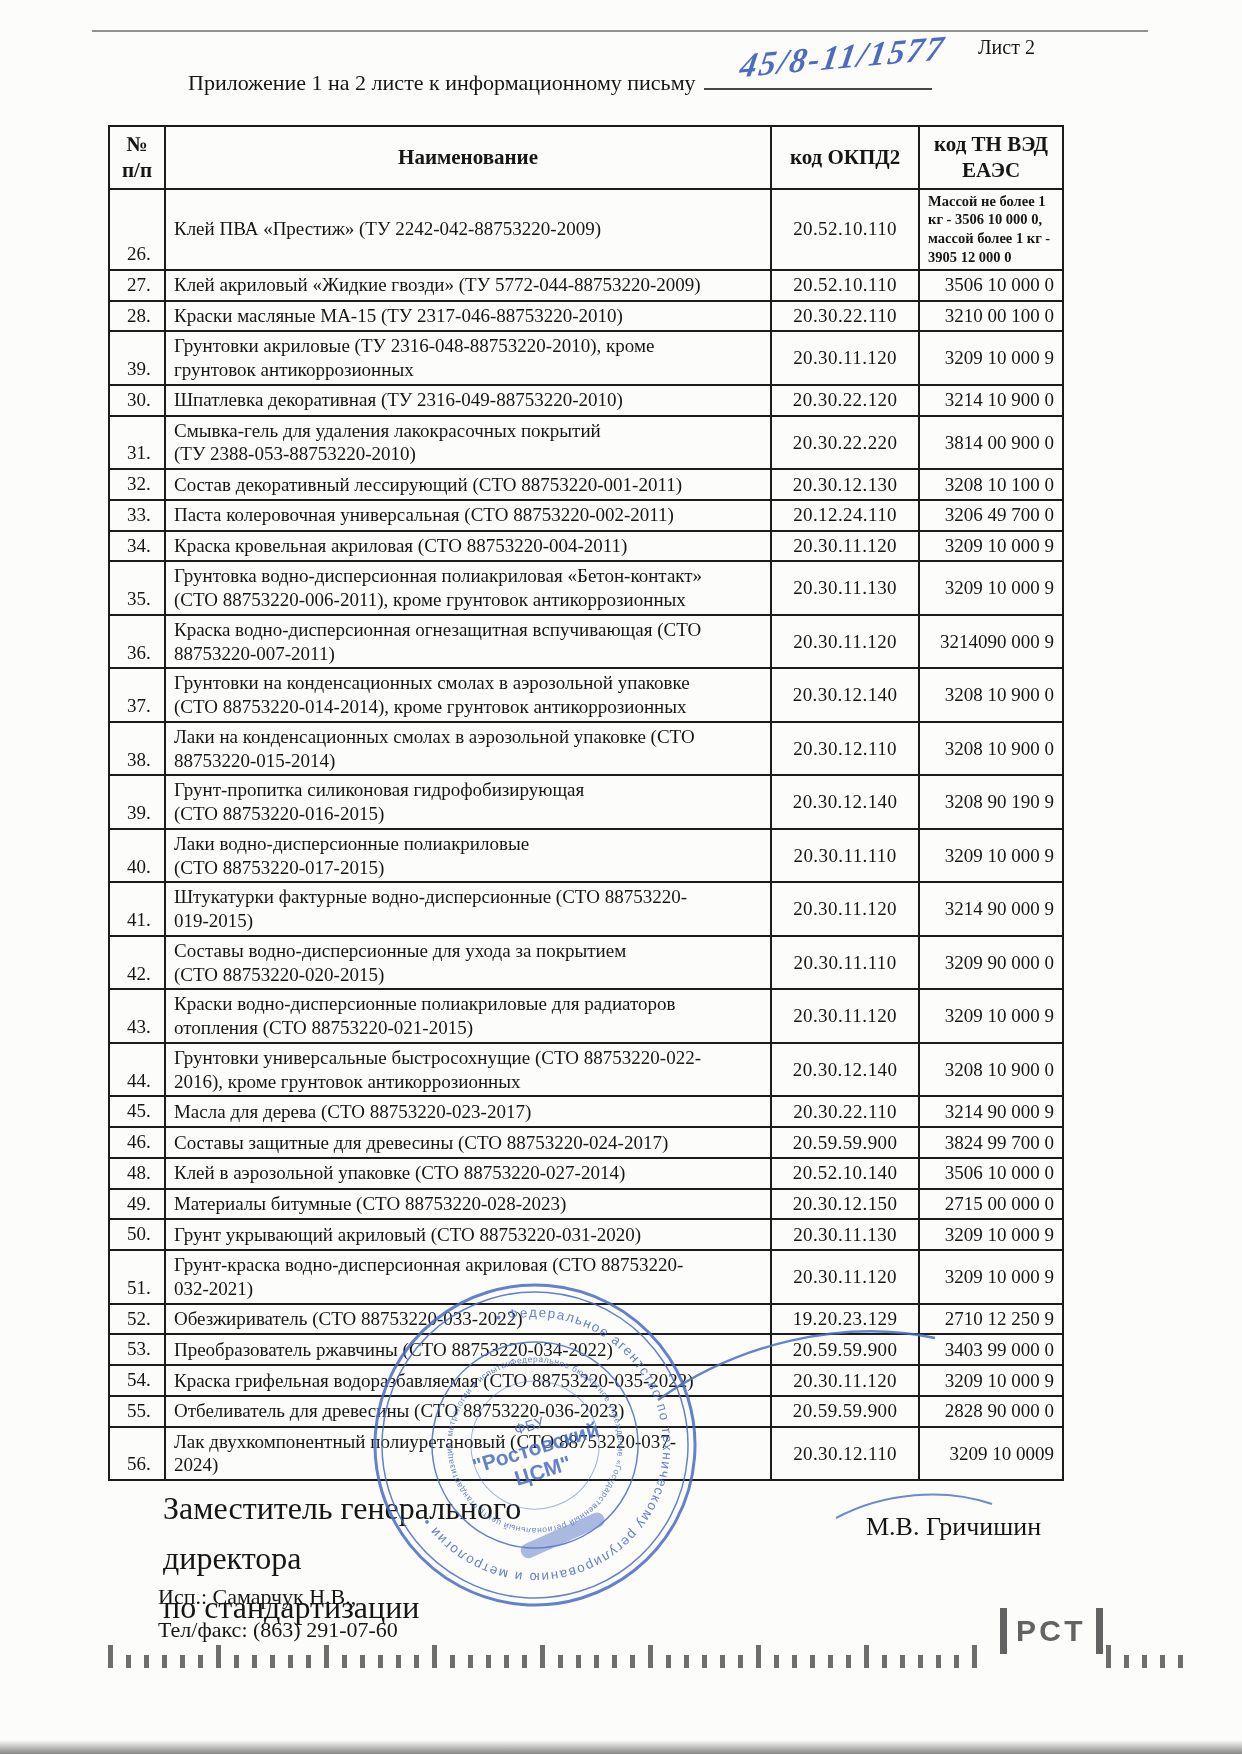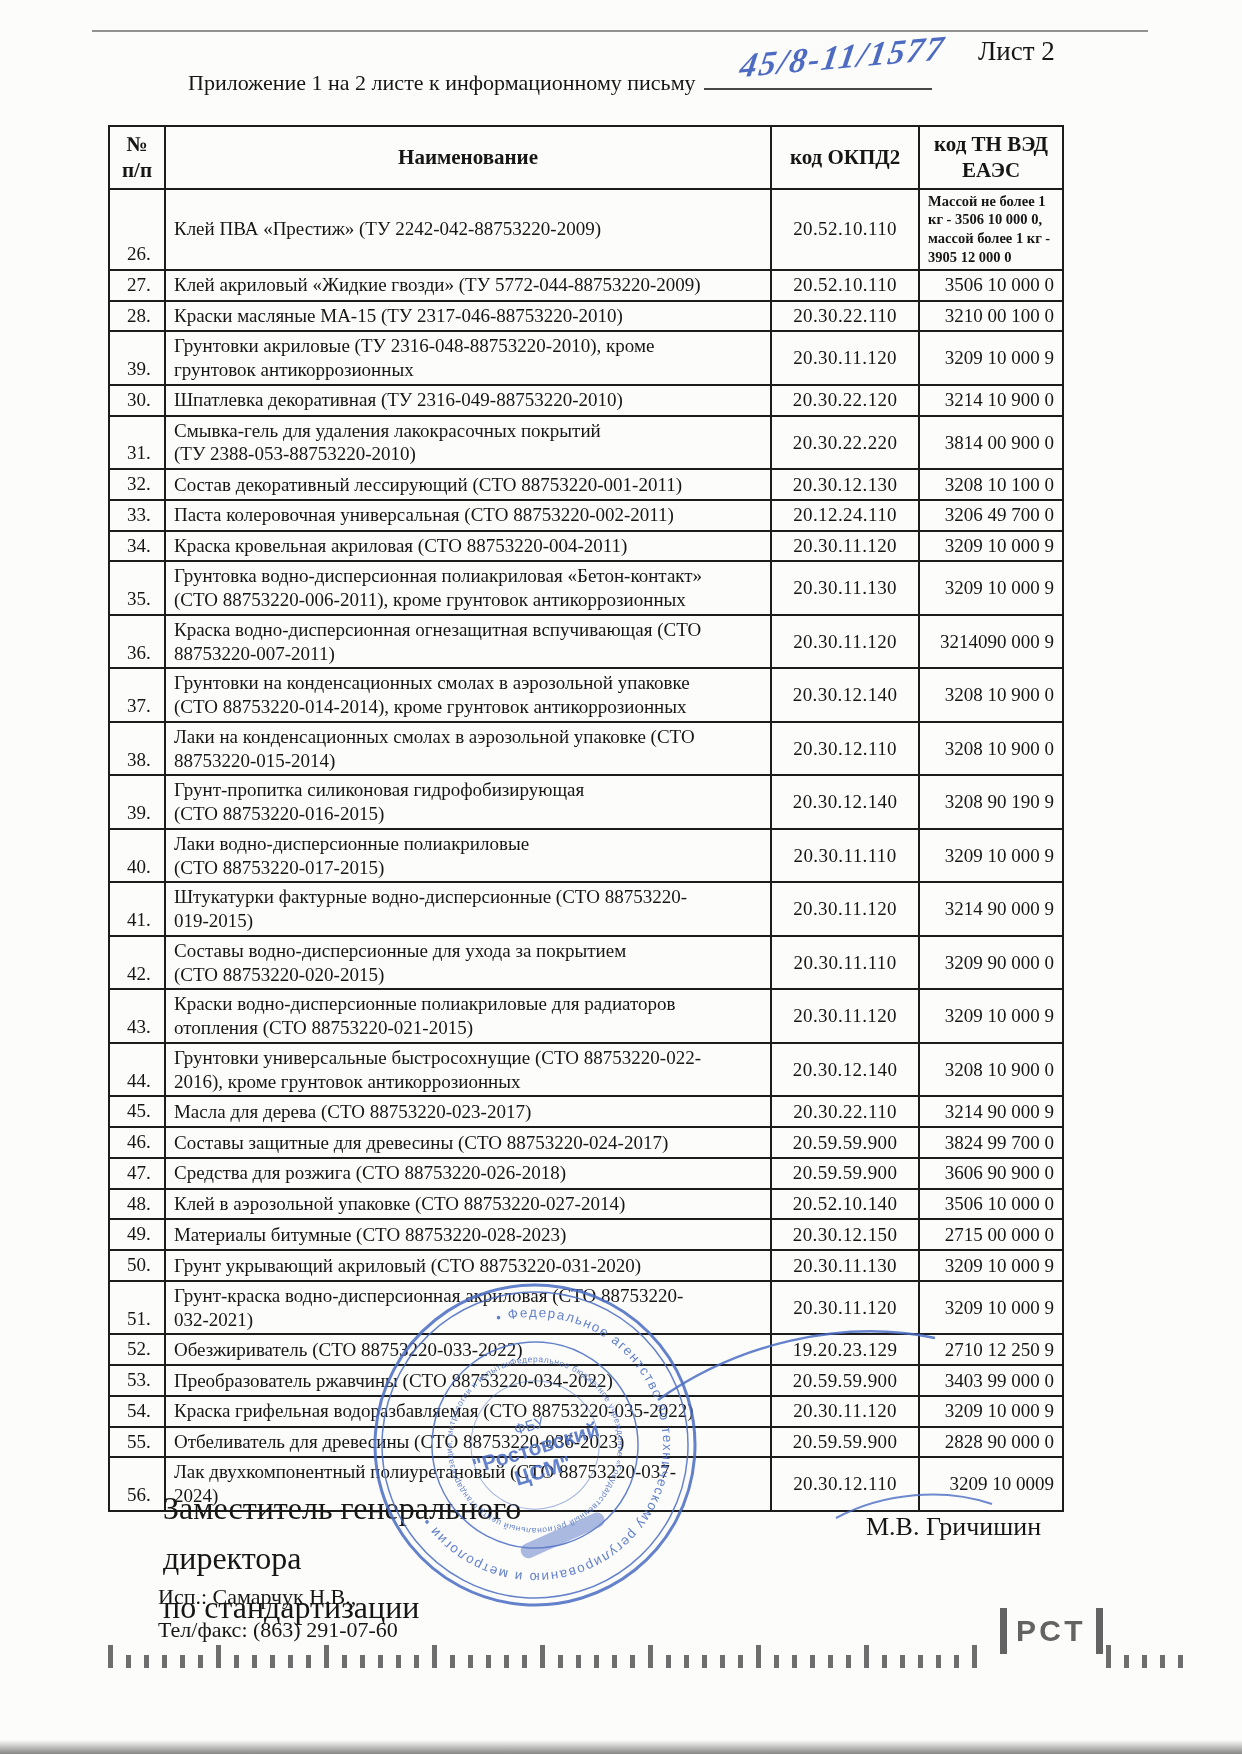--- a/index.html
+++ b/index.html
@@ -6,21 +6,21 @@
   body{background:#e8e8e6;}
   .page{
     position:relative; width:1242px; height:1754px;
     background:#fcfcfa; overflow:hidden;
     font-family:"Liberation Serif", serif; color:#161616;
   }
   
   .scan-line{position:absolute; left:92px; top:30px; width:1056px; height:2px; background:#3a3a3a; opacity:.55;}
   .scan-bottom{position:absolute; left:0; bottom:0; width:100%; height:14px;
     background:linear-gradient(to bottom, rgba(130,130,130,0), rgba(105,105,105,.8));}
-  .sheet-label{position:absolute; left:978px; top:36px; font-size:27px;}
+  .sheet-label{position:absolute; left:978px; top:36px; font-size:20px;}
   .appendix{position:absolute; left:188px; top:68px; font-size:22px; white-space:nowrap;}
   .blank-line{display:inline-block; width:228px; border-bottom:2px solid #474747; height:20px; margin-left:8px; vertical-align:baseline;}
   .handwritten{
     position:absolute; left:552px; top:-30px; color:#3c5cbd;
     font-size:34px; font-style:italic; font-weight:bold;
     transform:rotate(-5deg) skewX(-14deg); letter-spacing:2px; opacity:.9;
   }
   
   .doc-table{
     position:absolute; left:108px; top:125px; width:956px;
@@ -220,26 +220,20 @@
           <td class="num-cell">45.</td>
           <td class="name-cell">Масла для дерева (СТО 88753220-023-2017)</td>
           <td class="okpd-cell">20.30.22.110</td>
           <td class="tnved-cell">3214 90 000 9</td>
         </tr>
         <tr>
           <td class="num-cell">46.</td>
           <td class="name-cell">Составы защитные для древесины (СТО 88753220-024-2017)</td>
           <td class="okpd-cell">20.59.59.900</td>
           <td class="tnved-cell">3824 99 700 0</td>
-        </tr>
-        <tr>
-          <td class="num-cell">47.</td>
-          <td class="name-cell">Средства для розжига (СТО 88753220-026-2018)</td>
-          <td class="okpd-cell">20.59.59.900</td>
-          <td class="tnved-cell">3606 90 900 0</td>
         </tr>
         <tr>
           <td class="num-cell">48.</td>
           <td class="name-cell">Клей в аэрозольной упаковке (СТО 88753220-027-2014)</td>
           <td class="okpd-cell">20.52.10.140</td>
           <td class="tnved-cell">3506 10 000 0</td>
         </tr>
         <tr>
           <td class="num-cell">49.</td>
           <td class="name-cell">Материалы битумные (СТО 88753220-028-2023)</td>

